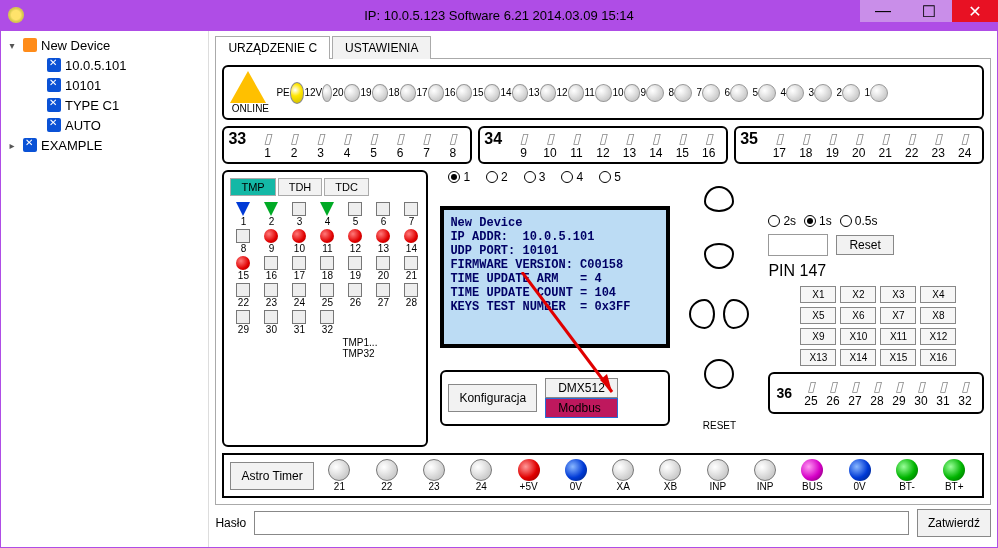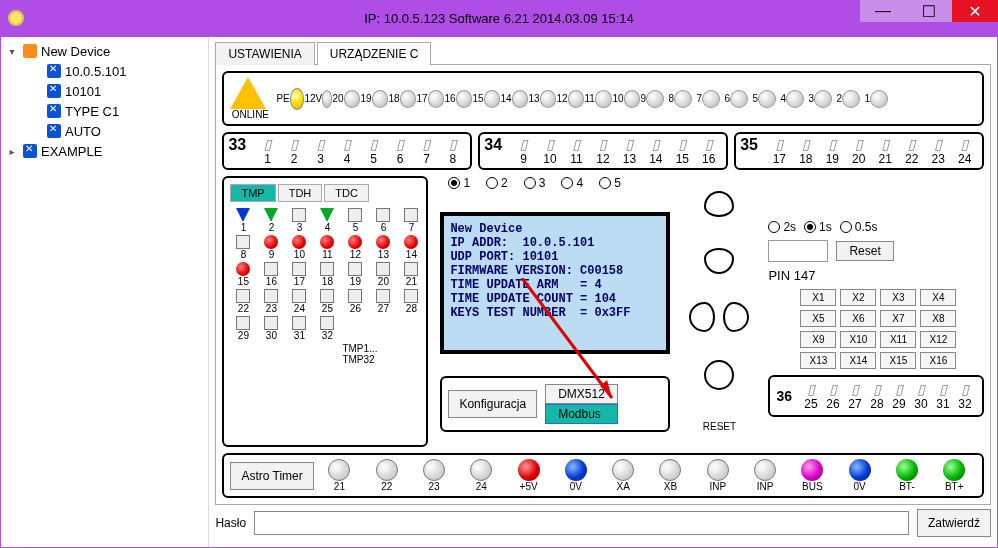--- a/index.html
+++ b/index.html
@@ -1,18 +1,18 @@
 <!DOCTYPE html>
 <html><head>
 <meta charset="utf-8">
 <style>
   * { box-sizing: border-box; }
   html, body { margin: 0; padding: 0; font-family: "Segoe UI", Tahoma, sans-serif; font-size: 12px; background: #af4de6; }
   .window { width: 998px; height: 548px; background: #af4de6; display: flex; flex-direction: column; }
-  .titlebar { height: 36px; background: #af4de6; color: #000; display: flex; align-items: center; justify-content: center; position: relative; }
+  .titlebar { height: 30px; background: #af4de6; color: #000; display: flex; align-items: center; justify-content: center; position: relative; }
   .title-text { font-size: 13px; color: #000; }
   .titlebar-icon { position: absolute; left: 8px; width: 16px; height: 16px; background: radial-gradient(circle, #ffe36b 40%, #d6c84e 60%); border-radius: 50%; }
   .win-controls { position: absolute; right: 0; top: 0; display: flex; height: 22px; }
   .win-btn { width: 46px; height: 22px; background: #c98ee9; display: flex; align-items: center; justify-content: center; font-family: sans-serif; font-size: 16px; color: #000; }
   .win-btn.close { background: #e81123; color: #fff; }
   .body { flex: 1; background: #fff; border: 1px solid #af4de6; display: flex; }
   .sidebar { width: 280px; border-right: 1px solid #ddd; padding-top: 4px; overflow: auto; }
   .tree-item { display: flex; align-items: center; height: 20px; padding-left: 0; }
   .tree-toggle { width: 14px; text-align: center; color: #555; font-size: 10px; user-select: none; }
   .tree-sq { width: 14px; height: 14px; margin: 0 4px; border-radius: 2px; display: inline-block; }
@@ -75,21 +75,21 @@
   .reset-lbl { font-size: 10px; }
 
   .right-col { flex: 1; display: flex; flex-direction: column; gap: 6px; }
   .timing-row { display: flex; gap: 8px; align-items: center; margin-top: 44px; }
   .pin-input { width: 60px; height: 22px; border: 1px solid #999; }
   .xgrid { display: grid; grid-template-columns: repeat(4, 36px); gap: 4px; padding-left: 32px; }
   .xbtn { border: 1px solid #888; background: #f6f6f6; text-align: center; font-size: 10px; padding: 2px 0; }
   .boxnum-r { font-weight: bold; font-size: 14px; }
   .box36 { border: 2px solid #000; border-radius: 6px; padding: 4px 6px; display: flex; align-items: center; gap: 8px; }
 
-  .bottom-strip { border: 2px solid #000; border-radius: 6px; padding: 4px 6px; display: flex; align-items: center; gap: 4px; }
+  .bottom-strip { border: 2px solid #000; border-radius: 0; padding: 4px 6px; display: flex; align-items: center; gap: 4px; }
   .astro-btn { border: 1px solid #888; background: #f2f2f2; padding: 6px 10px; }
   .term-col { display: flex; flex-direction: column; align-items: center; }
   .term-lamp { width: 22px; height: 22px; border-radius: 50%; border: 1px solid #777; background: radial-gradient(circle at 35% 35%, #fff, #eee 25%, #ccc 70%); }
   .term-lamp.red { background: radial-gradient(circle at 35% 35%, #ff9a9a, #e00000 55%, #800 100%); border: none; }
   .term-lamp.blue { background: radial-gradient(circle at 35% 35%, #8ab8ff, #003ad6 55%, #00206e 100%); border: none; }
   .term-lamp.mag { background: radial-gradient(circle at 35% 35%, #ff9af2, #d600c8 55%, #6e005e 100%); border: none; }
   .term-lamp.grn { background: radial-gradient(circle at 35% 35%, #9aff9a, #00b400 55%, #005e00 100%); border: none; }
   .term-lbl { font-size: 10px; }
 
   .pw-row { display: flex; align-items: center; gap: 8px; padding: 4px 0; }
@@ -138,22 +138,22 @@
         </div>
         <div class="tree-item" style="padding-left: 4px;">
           <span class="tree-toggle">▸</span>
           <span class="tree-sq sq-blue"></span>
           <span class="tree-label">EXAMPLE</span>
         </div>
       </div>
 
     <div class="main">
       <div class="tabs" id="tabs">
+          <div class="tab active">URZĄDZENIE C</div>
           <div class="tab">USTAWIENIA</div>
-          <div class="tab active">URZĄDZENIE C</div>
         </div>
 
       <div class="panel">
 
         <div class="strip">
           <div class="online-block">
             <div class="online-tri"></div>
             <span class="online-txt">ONLINE</span>
           </div>
           <div id="topchannels" style="display:flex">
@@ -536,21 +536,21 @@
 IP ADDR:  10.0.5.101
 UDP PORT: 10101
 FIRMWARE VERSION: C00158
 TIME UPDATE ARM   = 4
 TIME UPDATE COUNT = 104
 KEYS TEST NUMBER  = 0x3FF</pre>
             <div class="cfg-row">
               <div class="btn">Konfiguracja</div>
               <div class="cfg-stack">
                 <div class="btn small">DMX512</div>
-                <div class="btn small" style="border-color:#2a6cd6;background:#14b8a6">Modbus</div>
+                <div class="btn small" style="border-color:#2a6cd6;background:#be185d">Modbus</div>
               </div>
               <svg class="red-arrow" viewBox="0 0 120 140">
                 <line x1="10" y1="0" x2="100" y2="120" stroke="#e00000" stroke-width="3"></line>
                 <polygon points="100,120 88,108 95,102" fill="#e00000"></polygon>
               </svg>
             </div>
           </div>
 
           <div class="arrows-col">
             <div class="dome"></div>
@@ -575,21 +575,21 @@
                 </label>
                 <label class="rlabel">
                   <span class="rdot "></span>
                   <span>0.5s</span>
                 </label>
               </div>
             <div style="display:flex;gap:8px;align-items:center">
               <input class="pin-input" style="">
               <div class="btn small">Reset</div>
             </div>
-            <span style="font-size:13px">PIN 147</span>
+            <span style="font-size:16px">PIN 147</span>
             <div class="xgrid" id="xgrid">
                 <div class="xbtn">X1</div>
                 <div class="xbtn">X2</div>
                 <div class="xbtn">X3</div>
                 <div class="xbtn">X4</div>
                 <div class="xbtn">X5</div>
                 <div class="xbtn">X6</div>
                 <div class="xbtn">X7</div>
                 <div class="xbtn">X8</div>
                 <div class="xbtn">X9</div>

